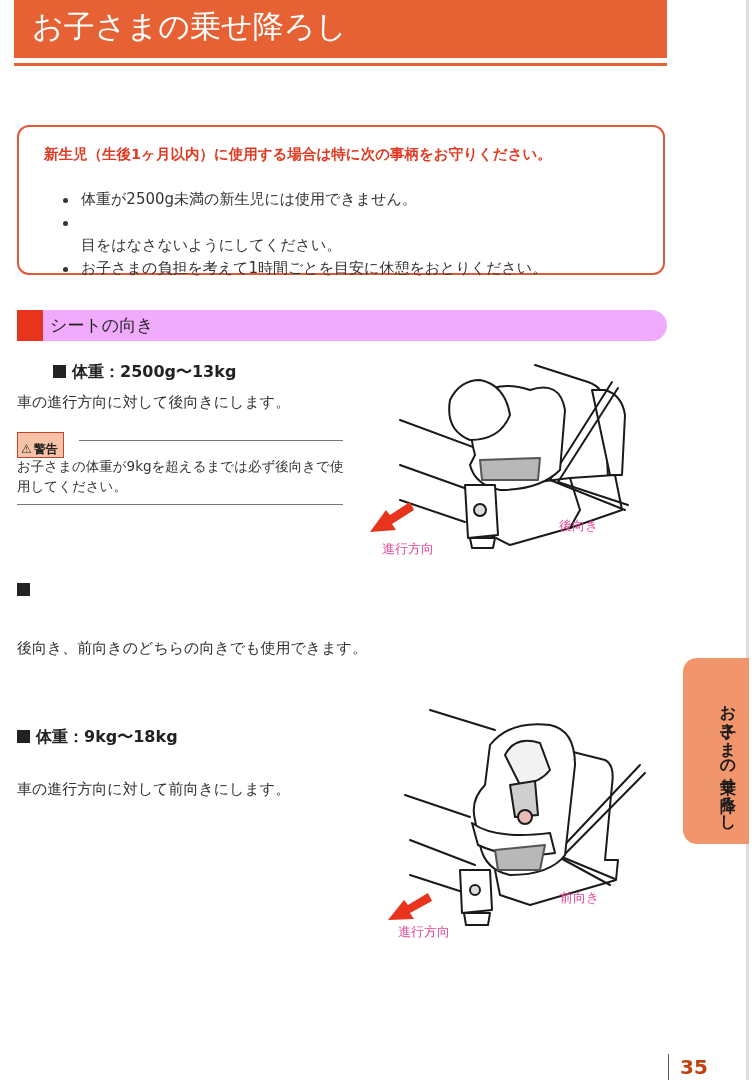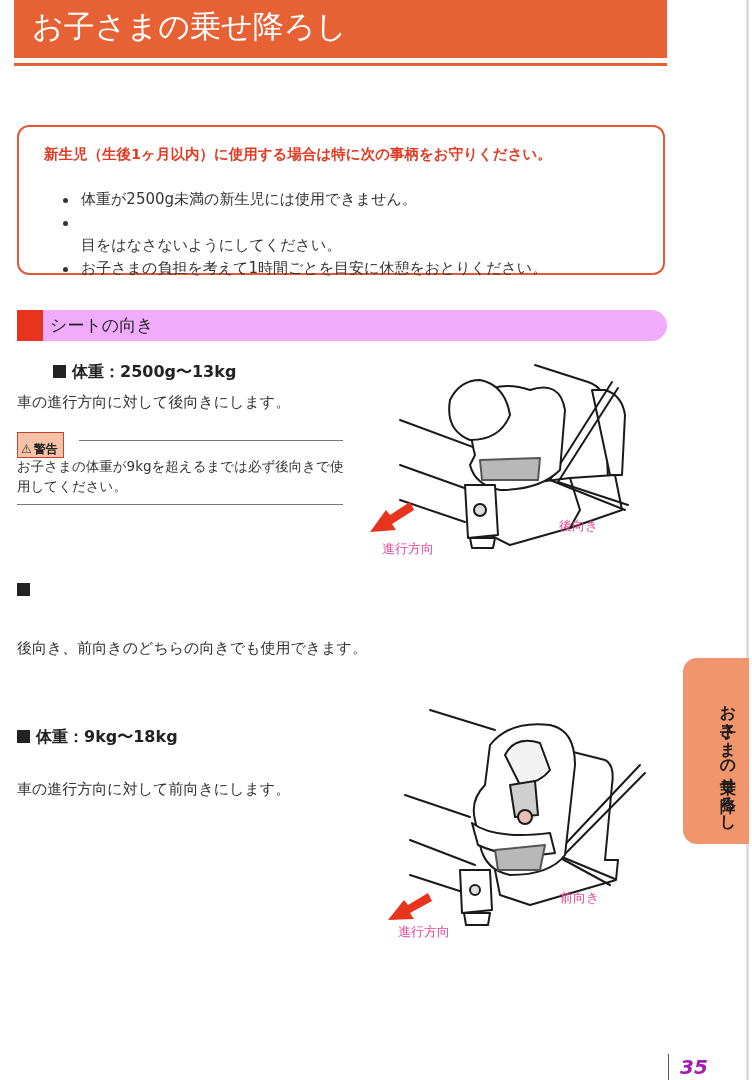--- a/index.html
+++ b/index.html
@@ -94,21 +94,21 @@
   .side-tab-text {
     position: absolute; left: 12px; top: 36px; width: 44px;
     writing-mode: vertical-rl; font-size: 16px; font-weight: bold; color: #1a1a1a;
     line-height: 22px; letter-spacing: 0px;
   }
   
   .page-num-bar {
     position: absolute; left: 668px; top: 1054px; width: 1px; height: 26px; background: #555;
   }
   .page-num {
-    position: absolute; left: 680px; top: 1055px; font-size: 20px; font-weight: bold; color: #a21caf; font-style: italic;
+    position: absolute; left: 680px; top: 1055px; font-size: 20px; font-weight: bold; color: #c2410c;
   }
 </style>
 </head>
 <body>
 
 <div class="page-edge"></div>
 
 <div class="title-bar">
   <div class="title-text">お子さまの乗せ降ろし</div>
 </div>

